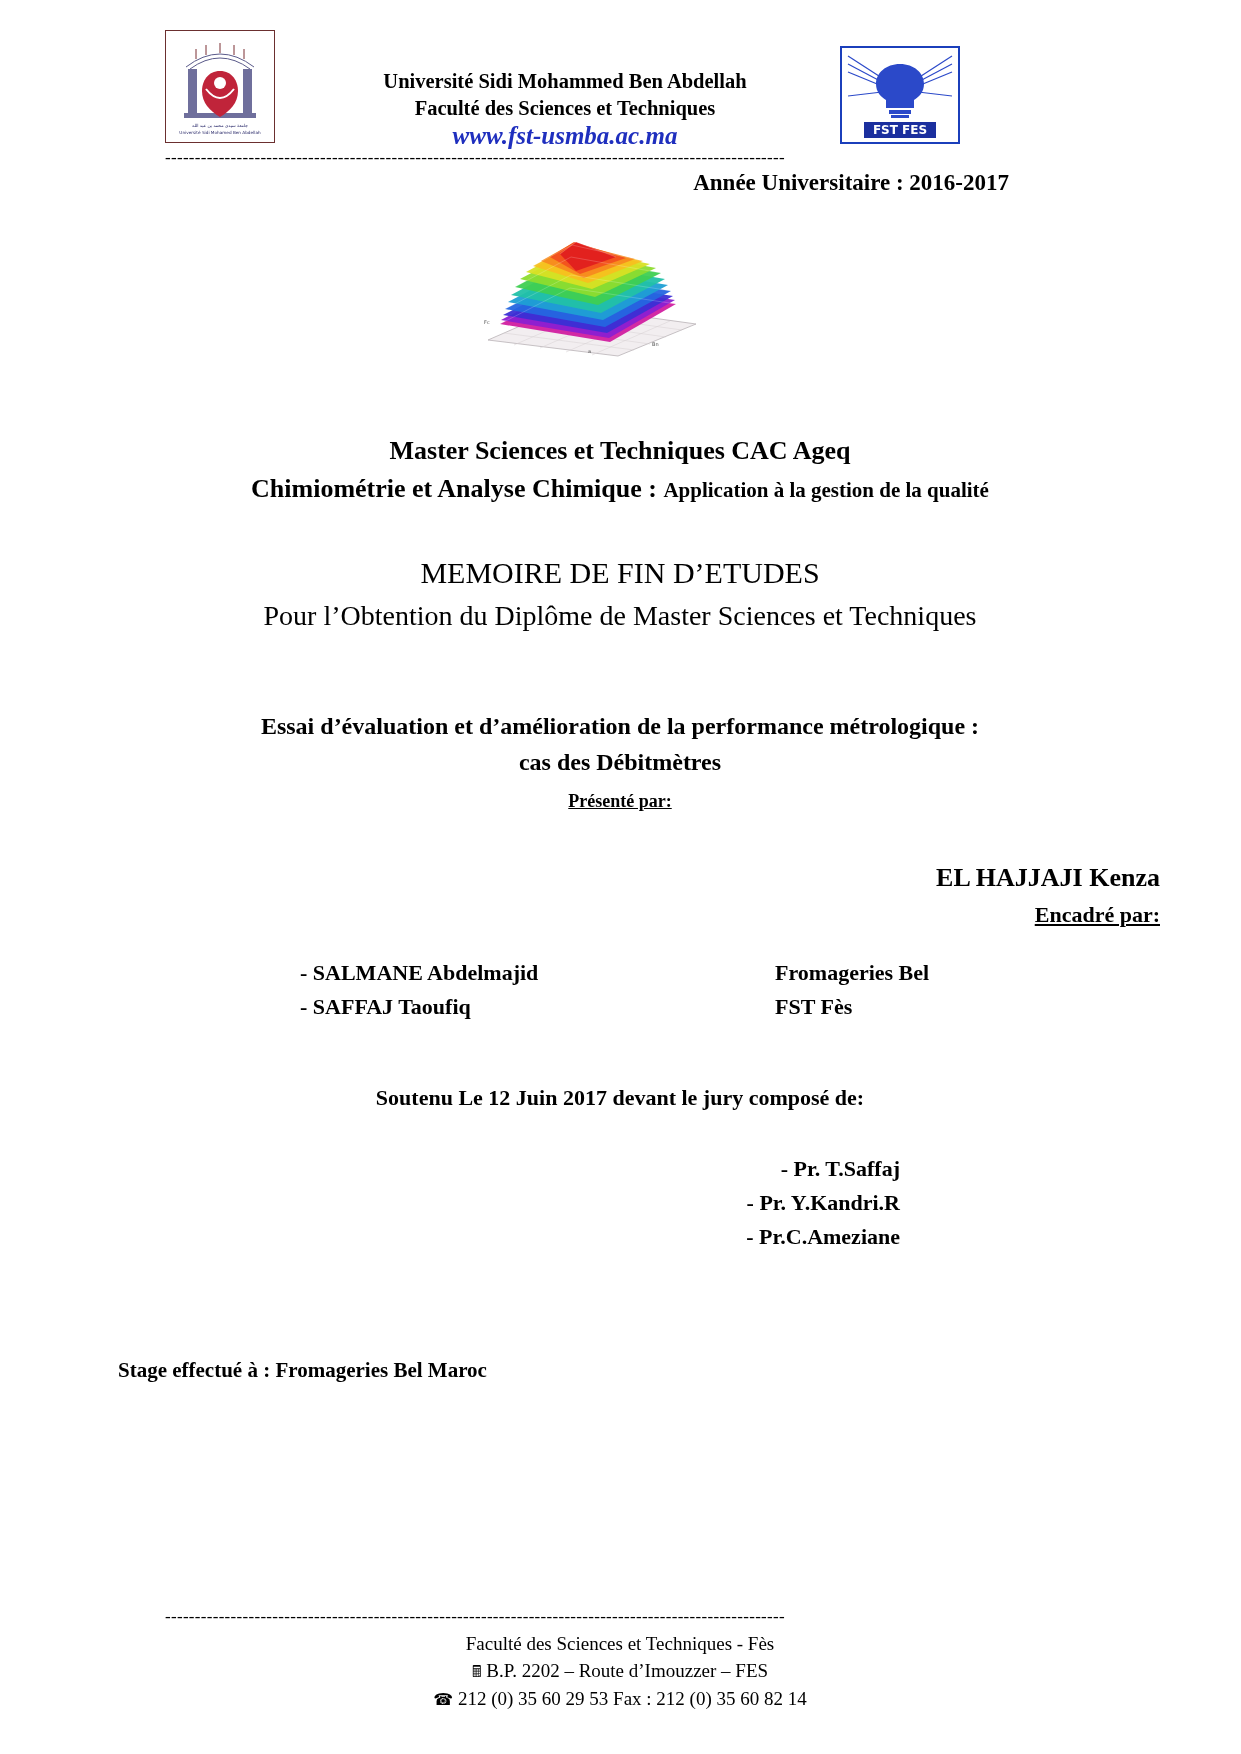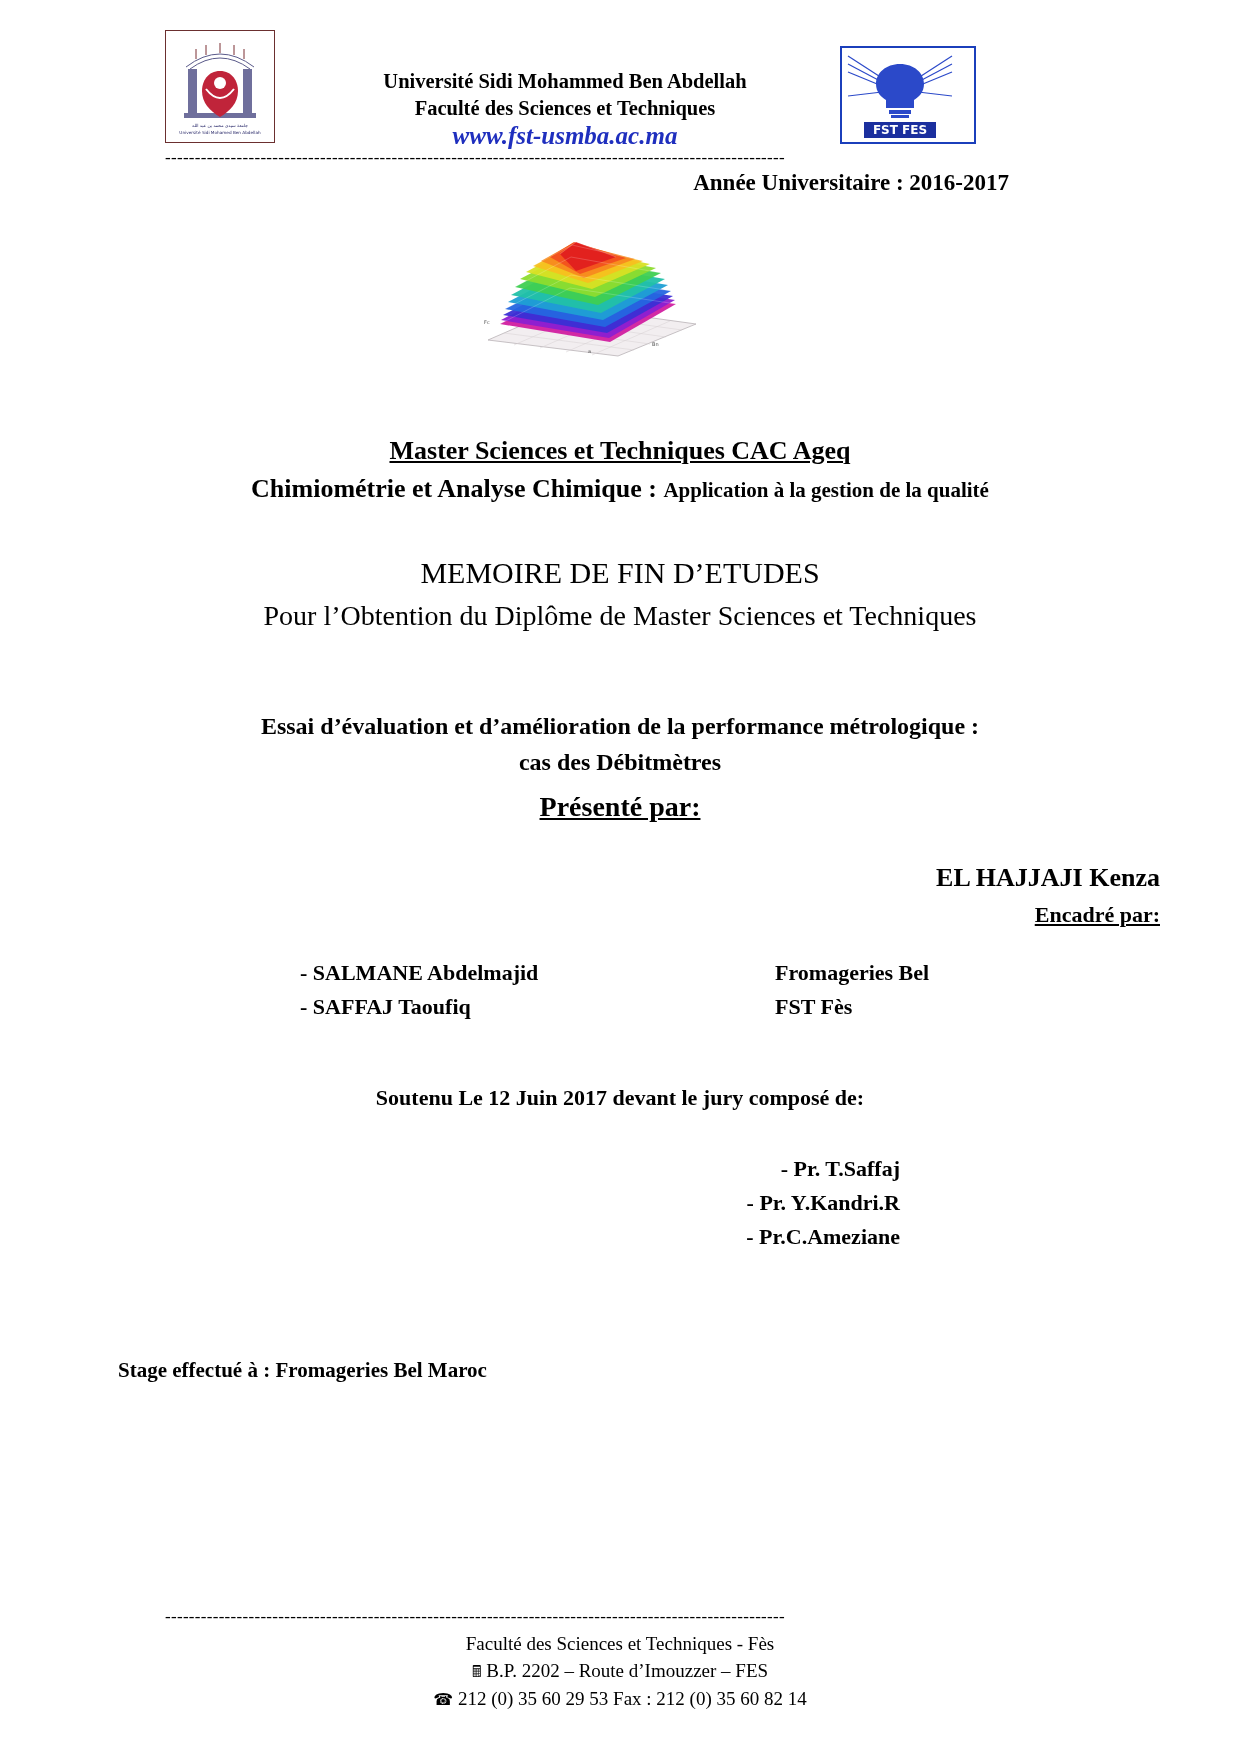--- a/index.html
+++ b/index.html
@@ -38,21 +38,21 @@
     height: 113px;
     border: 1px solid #6b2f2f;
     box-sizing: border-box;
     background: #ffffff;
     overflow: hidden;
   }
   .logo-right {
     position: absolute;
     left: 675px;
     top: 16px;
-    width: 136px;
+    width: 120px;
     height: 98px;
     border: 2px solid #1b3fbb;
     box-sizing: border-box;
     background: #ffffff;
     overflow: hidden;
   }
   .header-titles {
     position: absolute;
     left: 130px;
     top: 38px;
@@ -115,21 +115,20 @@
     position: absolute;
     left: 80px;
     top: 432px;
     width: 1080px;
     text-align: center;
   }
   .master-line1 {
     font-size: 26px;
     font-weight: bold;
     line-height: 38px;
-    text-decoration: underline;
   }
   .master-line2 {
     font-size: 26px;
     font-weight: bold;
     line-height: 38px;
   }
   .master-line2 .small {
     font-size: 21px;
   }
 
@@ -155,25 +154,25 @@
     top: 708px;
     width: 1080px;
     text-align: center;
   }
   .subject-l1, .subject-l2 {
     font-size: 24px;
     font-weight: bold;
     line-height: 36px;
   }
   .presente {
-    font-size: 28px;
+    font-size: 18px;
     font-weight: bold;
     text-decoration: underline;
     line-height: 34px;
-    margin-top: 10px;
+    margin-top: 4px;
   }
 
   .author-block {
     position: absolute;
     left: 80px;
     top: 858px;
     width: 1080px;
     text-align: right;
   }
   .author-name {

